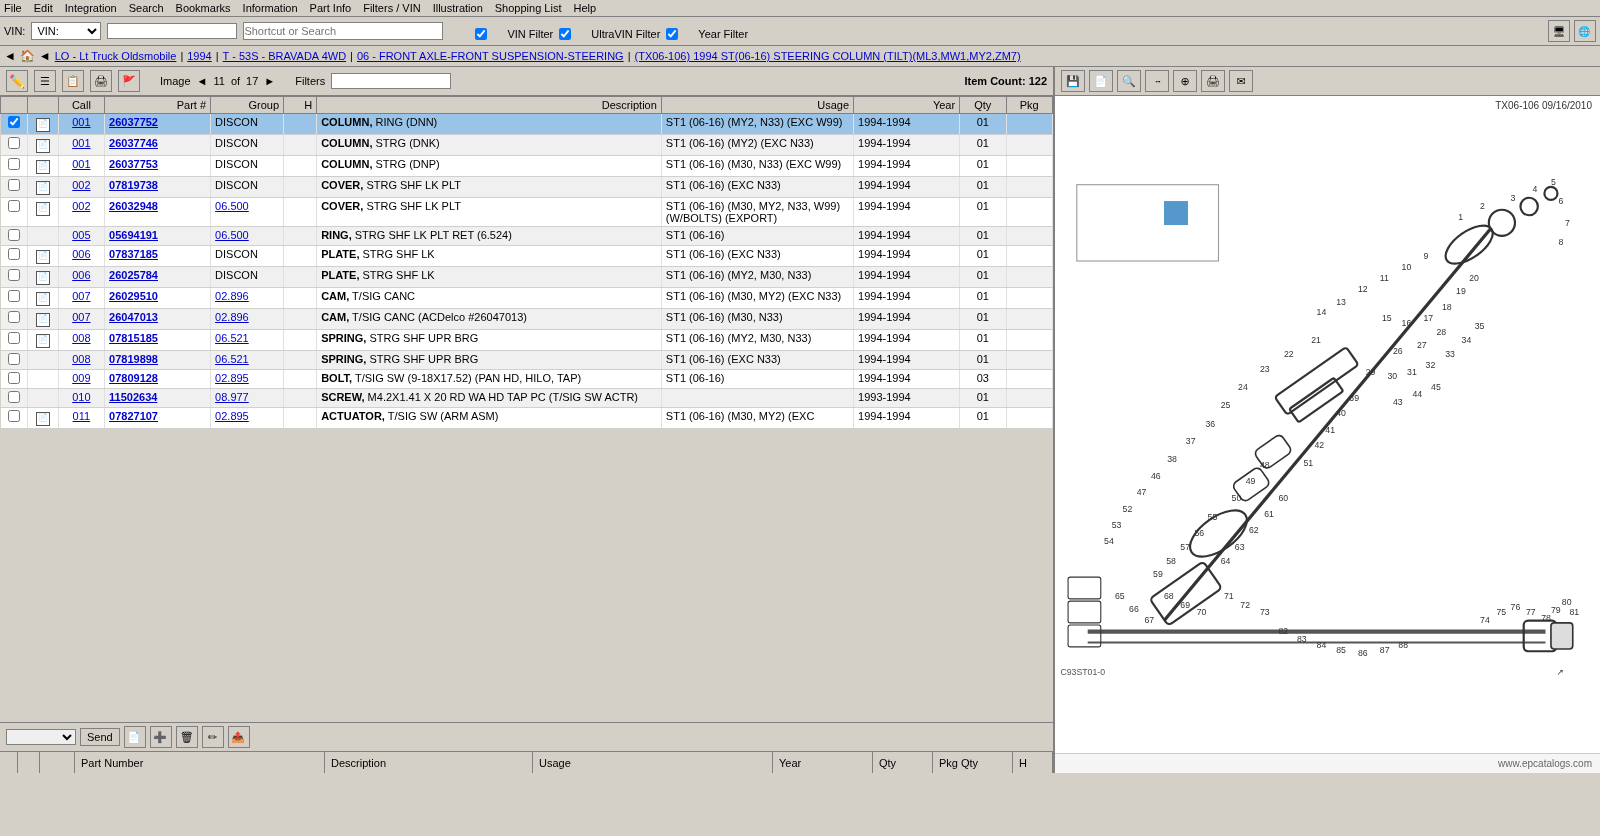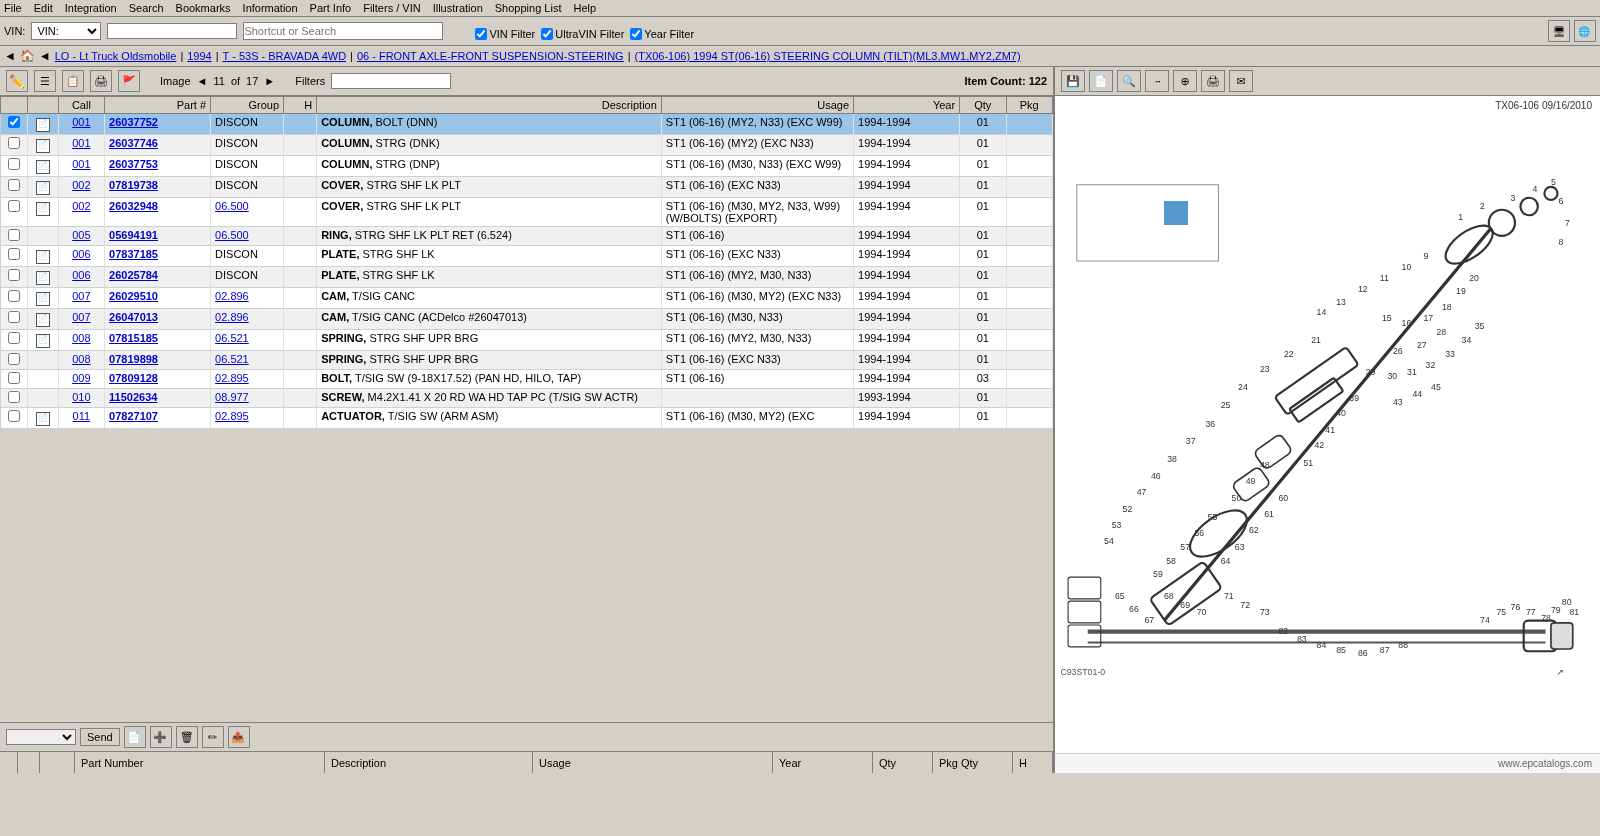--- a/index.html
+++ b/index.html
@@ -7,21 +7,21 @@
 
     
     #menu-bar { background: #d4d0c8; padding: 2px 4px; display: flex; gap: 12px; border-bottom: 1px solid #808080; }
     #menu-bar span { cursor: pointer; font-size: 11px; }
 
     
     #toolbar { background: #d4d0c8; padding: 3px 4px; display: flex; align-items: center; gap: 6px; border-bottom: 1px solid #808080; }
     .vin-select { font-size: 11px; border: 1px solid #808080; background: white; padding: 1px; width: 70px; }
     .vin-input { font-size: 11px; border: 1px solid #808080; background: white; padding: 1px; width: 130px; }
     .search-box { font-size: 11px; border: 1px solid #808080; background: white; padding: 2px 0; width: 200px; color: #666; }
-    .checkbox-group { display: flex; align-items: flex-end; gap: 2px; font-size: 11px; margin-top: 6px; }
+    .checkbox-group { display: flex; align-items: flex-end; gap: 20px; font-size: 11px; margin-top: 6px; }
     .toolbar-icons { margin-left: auto; display: flex; gap: 4px; }
     .tb-icon { width: 22px; height: 22px; background: #d4d0c8; border: 1px solid #808080; display: flex; align-items: center; justify-content: center; font-size: 10px; cursor: pointer; }
 
     
     #breadcrumb { background: #d4d0c8; padding: 3px 4px; display: flex; align-items: center; gap: 4px; border-bottom: 1px solid #808080; font-size: 11px; }
     .bc-arrow { color: #000; font-weight: bold; cursor: pointer; font-size: 12px; }
     .bc-link { color: #0000cc; text-decoration: underline; cursor: pointer; }
     .bc-sep { color: #000; }
 
     
@@ -202,21 +202,21 @@
       </td>
       <td class="col-part">
         <span class="part-link">26037752</span>
       </td>
       <td class="col-group">
         <span>DISCON</span>
       </td>
       <td class="col-h"></td>
       <td class="col-desc">
         <span class="desc-bold">COLUMN,</span>
-        <span> BOLT (DNN)</span>
+        <span> RING (DNN)</span>
       </td>
       <td class="col-usage">ST1  (06-16) (MY2, N33) (EXC W99)</td>
       <td class="col-year">1994-1994</td>
       <td class="col-qty">01</td>
       <td class="col-pkg"></td>
     </tr>
             <tr>
       <td class="col-check">
         <input type="checkbox" style="">
       </td>

